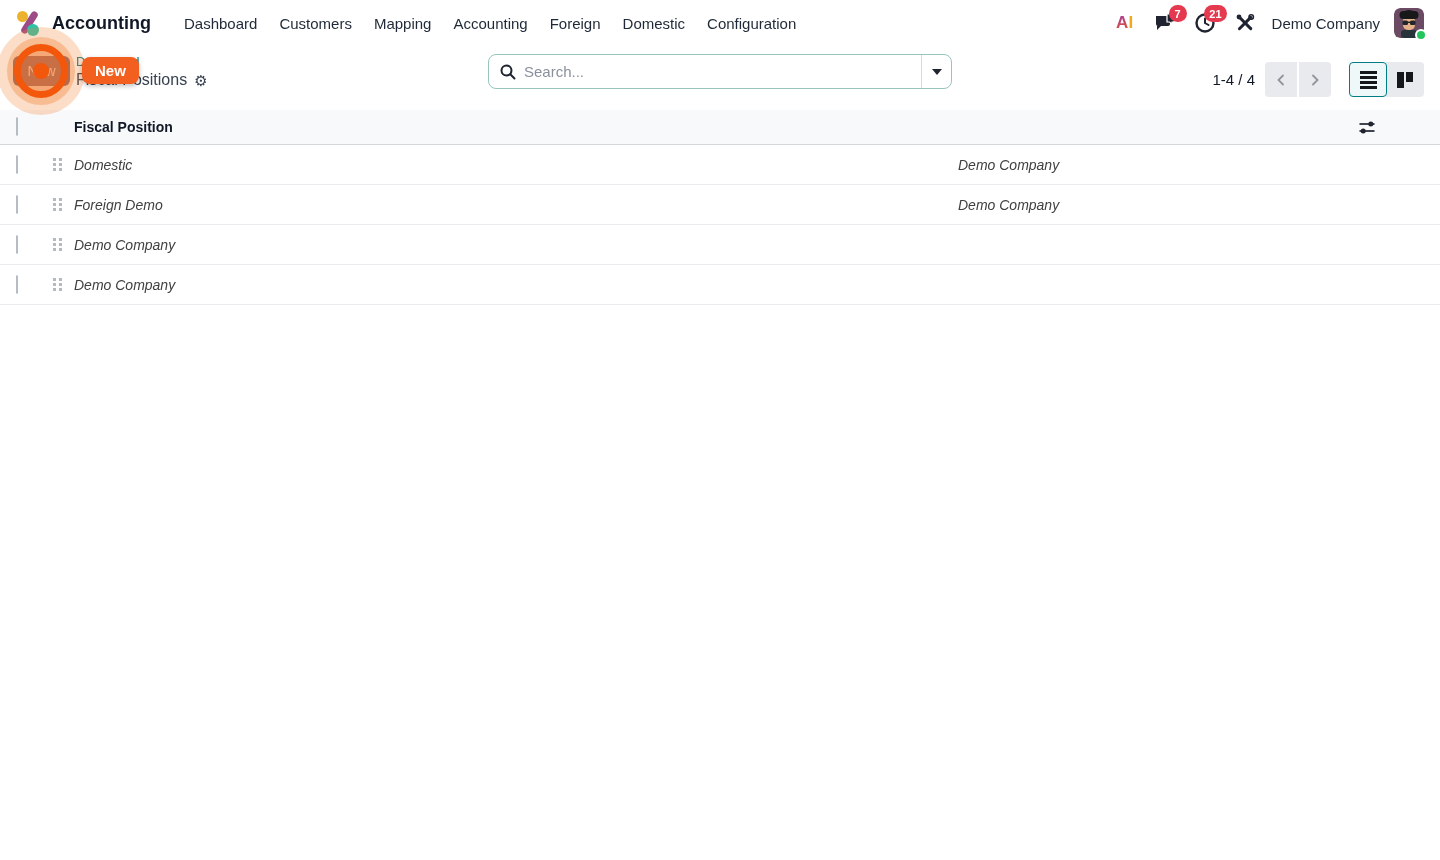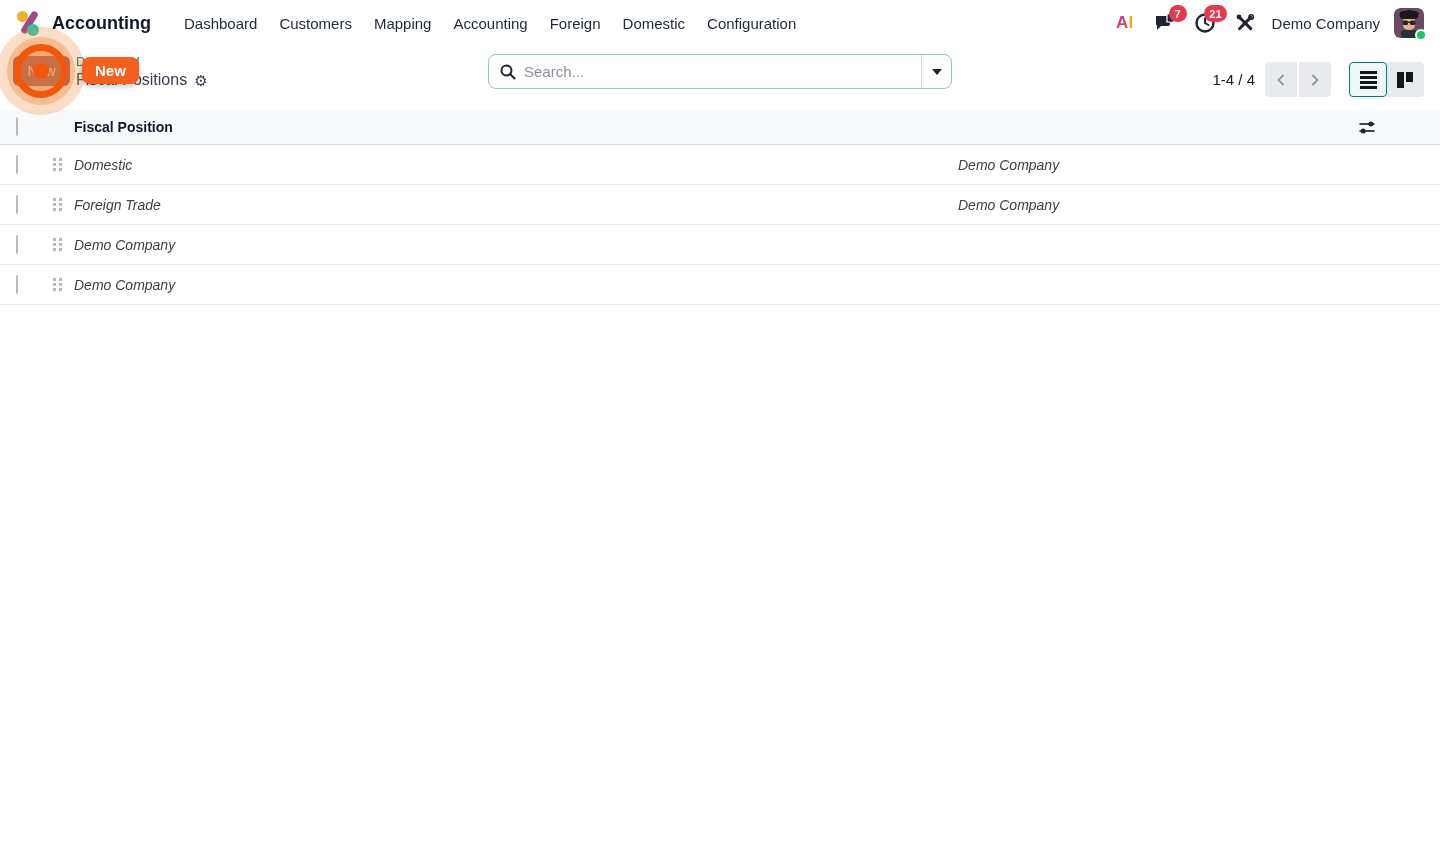--- a/index.html
+++ b/index.html
@@ -226,21 +226,21 @@
     <div class="cell-text">Domestic</div>
     <div class="cell-text">Demo Company</div>
     <div></div>
   </div>
 
   <div class="trow tr">
     <div class="cell-cb"><span class="checkbox"></span></div>
     <div class="cell-handle">
           <span class="drag-handle"></span>
         </div>
-    <div class="cell-text">Foreign Trade</div>
+    <div class="cell-text">Foreign Demo</div>
     <div class="cell-text">Demo Company</div>
     <div></div>
   </div>
 
   <div class="trow tr">
     <div class="cell-cb"><span class="checkbox"></span></div>
     <div class="cell-handle">
           <span class="drag-handle"></span>
         </div>
     <div class="cell-text">Demo Company</div>

